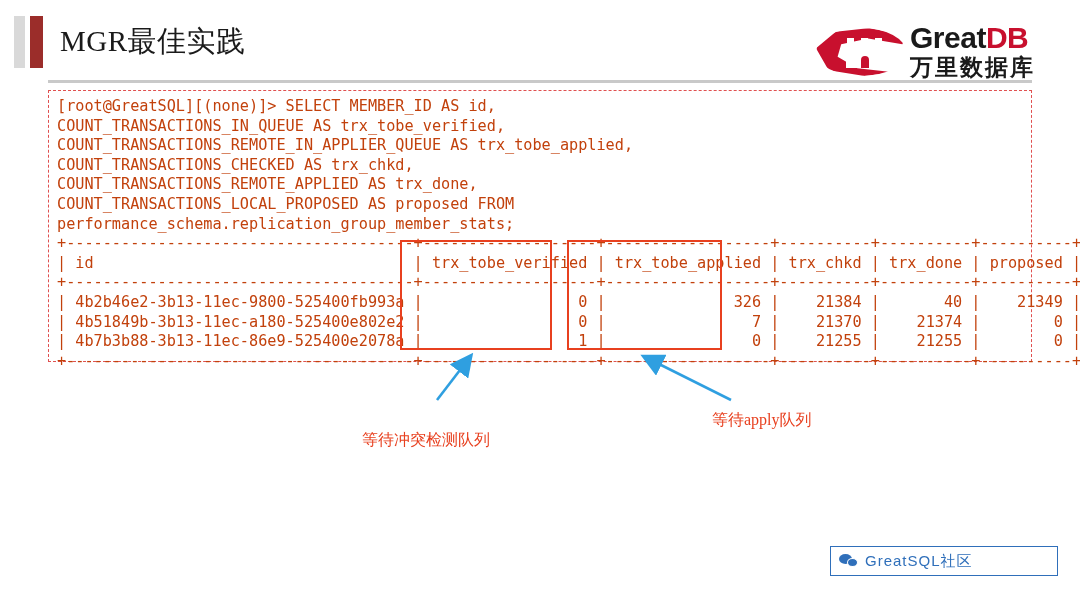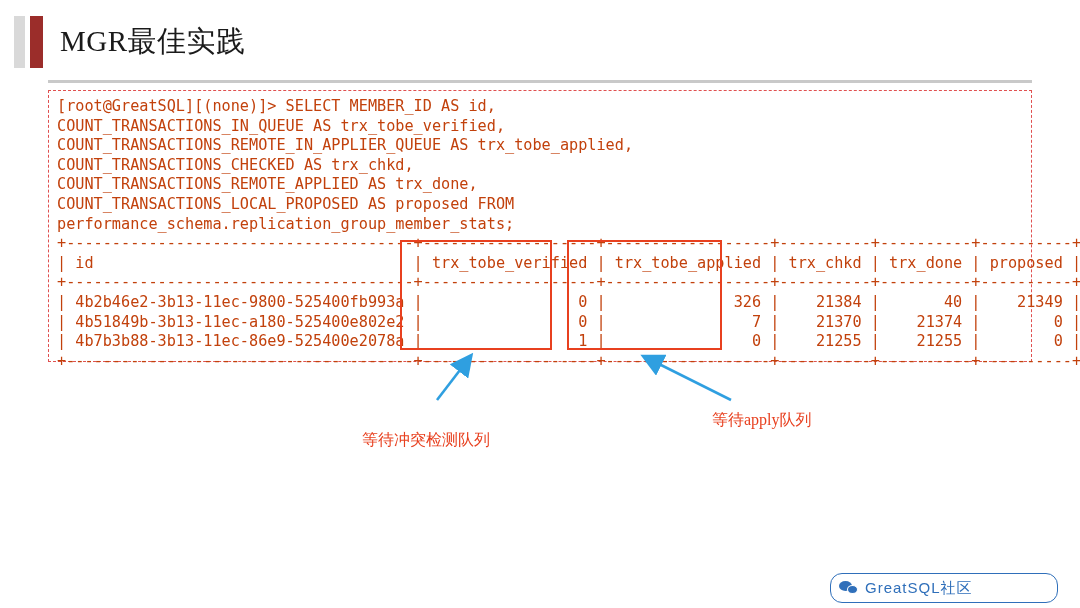--- a/index.html
+++ b/index.html
@@ -177,26 +177,25 @@
   }
   .annot-verified { left: 362px; top: 410px; margin-top: 20px; }
   .annot-applied  { left: 688px; top: 410px; margin-left: 24px; }
 
   
   .footer-badge {
     position: absolute;
     left: 830px; top: 546px;
     width: 228px; height: 30px;
     border: 1px solid #2f6fba;
-    border-radius: 12px;
+    border-radius: 0;
     display: flex;
     align-items: center;
     padding: 0 8px;
     gap: 6px;
-    margin-top: 27px;
   }
   .wechat-icon {
     position: relative;
     width: 20px; height: 16px;
     flex: 0 0 auto;
   }
   .wechat-icon .bub1 {
     position: absolute;
     left: 0; top: 1px;
     width: 13px; height: 10px;
@@ -224,20 +223,36 @@
 <div class="slide">
 
   <div class="title-bar">
     <div class="title-marks">
       <div class="mark-light"></div>
       <div class="mark-dark"></div>
     </div>
     <div class="slide-title">MGR最佳实践</div>
     <div class="header-rule"></div>
 
+    <div class="logo">
+      <div class="logo-mark">
+        <div class="logo-swoosh"></div>
+        <div class="logo-castle">
+          <div class="crenel c1"></div>
+          <div class="crenel c2"></div>
+          <div class="crenel c3"></div>
+          <div class="wall"></div>
+          <div class="door"></div>
+        </div>
+      </div>
+      <div class="logo-text">
+        <div class="logo-en"><span>Great</span><span class="db">DB</span></div>
+        <div class="logo-cn">万里数据库</div>
+      </div>
+    </div>
   </div>
 
   <div class="code-area">
     <pre class="code">[root@GreatSQL][(none)]&gt; SELECT MEMBER_ID AS id,
 COUNT_TRANSACTIONS_IN_QUEUE AS trx_tobe_verified,
 COUNT_TRANSACTIONS_REMOTE_IN_APPLIER_QUEUE AS trx_tobe_applied,
 COUNT_TRANSACTIONS_CHECKED AS trx_chkd,
 COUNT_TRANSACTIONS_REMOTE_APPLIED AS trx_done,
 COUNT_TRANSACTIONS_LOCAL_PROPOSED AS proposed FROM
 performance_schema.replication_group_member_stats;

